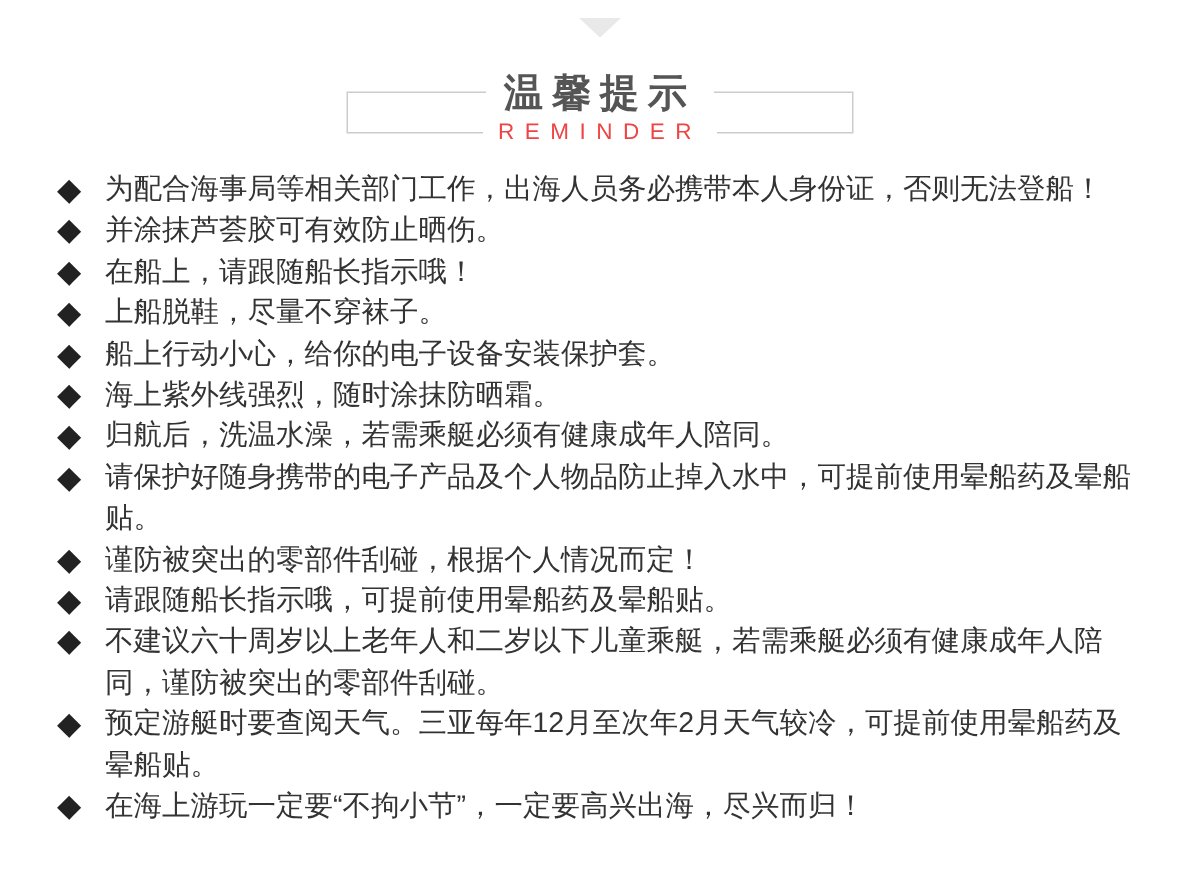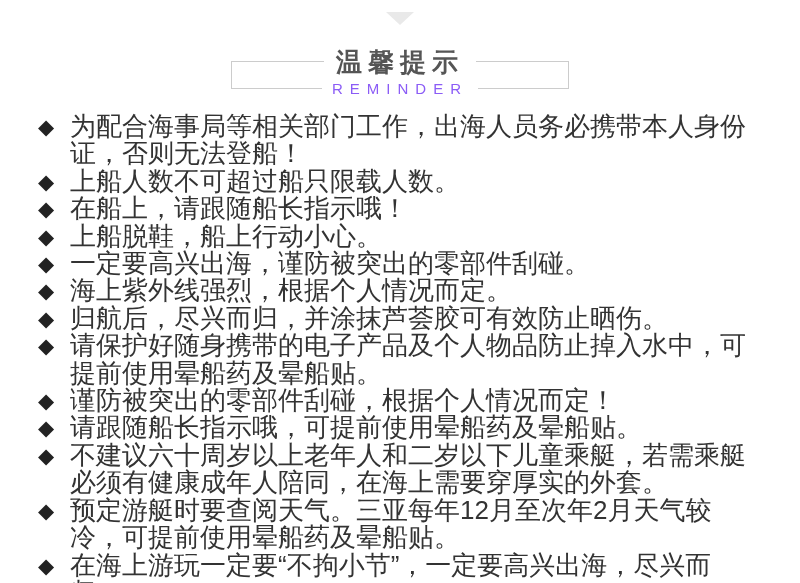--- a/index.html
+++ b/index.html
@@ -49,21 +49,21 @@
   }
 
   .subtitle {
     position: absolute;
     bottom: 0;
     left: 50%;
     transform: translate(-50%, 50%);
     background: #ffffff;
     padding: 0 10px;
     font-size: 15px;
-    color: #8b5cf6;
+    color: #ef4444;
     letter-spacing: 7px;
     margin-right: -7px;
     white-space: nowrap;
   }
 
   
   .tips {
     list-style: none;
     margin: 0;
     padding: 24px 0 0 38px;
@@ -78,21 +78,21 @@
   .diamond {
     flex: none;
     width: 32px;
     font-size: 21px;
     line-height: 27.4px;
     color: #222222;
   }
 
   .tip-text {
     width: 690px;
-    font-size: 26px;
+    font-size: 19px;
     line-height: 27.4px;
   }
 </style>
 </head>
 <body>
 
 <div class="page">
 
   <div class="header">
     <div class="triangle"></div>
@@ -103,66 +103,66 @@
   </div>
 
   <ul class="tips" id="tips-list">
     <li class="tip">
       <span class="diamond">◆</span>
       <span class="tip-text">为配合海事局等相关部门工作，出海人员务必携带本人身份证，否则无法登船！</span>
     </li>
 
     <li class="tip">
       <span class="diamond">◆</span>
-      <span class="tip-text">上船人数不可超过船只限载人数。</span>
+      <span class="tip-text">并涂抹芦荟胶可有效防止晒伤。</span>
     </li>
 
     <li class="tip">
       <span class="diamond">◆</span>
       <span class="tip-text">在船上，请跟随船长指示哦！</span>
     </li>
 
     <li class="tip">
       <span class="diamond">◆</span>
-      <span class="tip-text">上船脱鞋，船上行动小心。</span>
+      <span class="tip-text">上船脱鞋，尽量不穿袜子。</span>
     </li>
 
     <li class="tip">
       <span class="diamond">◆</span>
-      <span class="tip-text">一定要高兴出海，谨防被突出的零部件刮碰。</span>
+      <span class="tip-text">船上行动小心，给你的电子设备安装保护套。</span>
     </li>
 
     <li class="tip">
       <span class="diamond">◆</span>
-      <span class="tip-text">海上紫外线强烈，根据个人情况而定。</span>
+      <span class="tip-text">海上紫外线强烈，随时涂抹防晒霜。</span>
     </li>
 
     <li class="tip">
       <span class="diamond">◆</span>
-      <span class="tip-text">归航后，尽兴而归，并涂抹芦荟胶可有效防止晒伤。</span>
+      <span class="tip-text">归航后，洗温水澡，若需乘艇必须有健康成年人陪同。</span>
     </li>
 
     <li class="tip">
       <span class="diamond">◆</span>
       <span class="tip-text">请保护好随身携带的电子产品及个人物品防止掉入水中，可提前使用晕船药及晕船贴。</span>
     </li>
 
     <li class="tip">
       <span class="diamond">◆</span>
       <span class="tip-text">谨防被突出的零部件刮碰，根据个人情况而定！</span>
     </li>
 
     <li class="tip">
       <span class="diamond">◆</span>
       <span class="tip-text">请跟随船长指示哦，可提前使用晕船药及晕船贴。</span>
     </li>
 
     <li class="tip">
       <span class="diamond">◆</span>
-      <span class="tip-text">不建议六十周岁以上老年人和二岁以下儿童乘艇，若需乘艇必须有健康成年人陪同，在海上需要穿厚实的外套。</span>
+      <span class="tip-text">不建议六十周岁以上老年人和二岁以下儿童乘艇，若需乘艇必须有健康成年人陪同，谨防被突出的零部件刮碰。</span>
     </li>
 
     <li class="tip">
       <span class="diamond">◆</span>
       <span class="tip-text">预定游艇时要查阅天气。三亚每年12月至次年2月天气较冷，可提前使用晕船药及晕船贴。</span>
     </li>
 
     <li class="tip">
       <span class="diamond">◆</span>
       <span class="tip-text">在海上游玩一定要“不拘小节”，一定要高兴出海，尽兴而归！</span>

